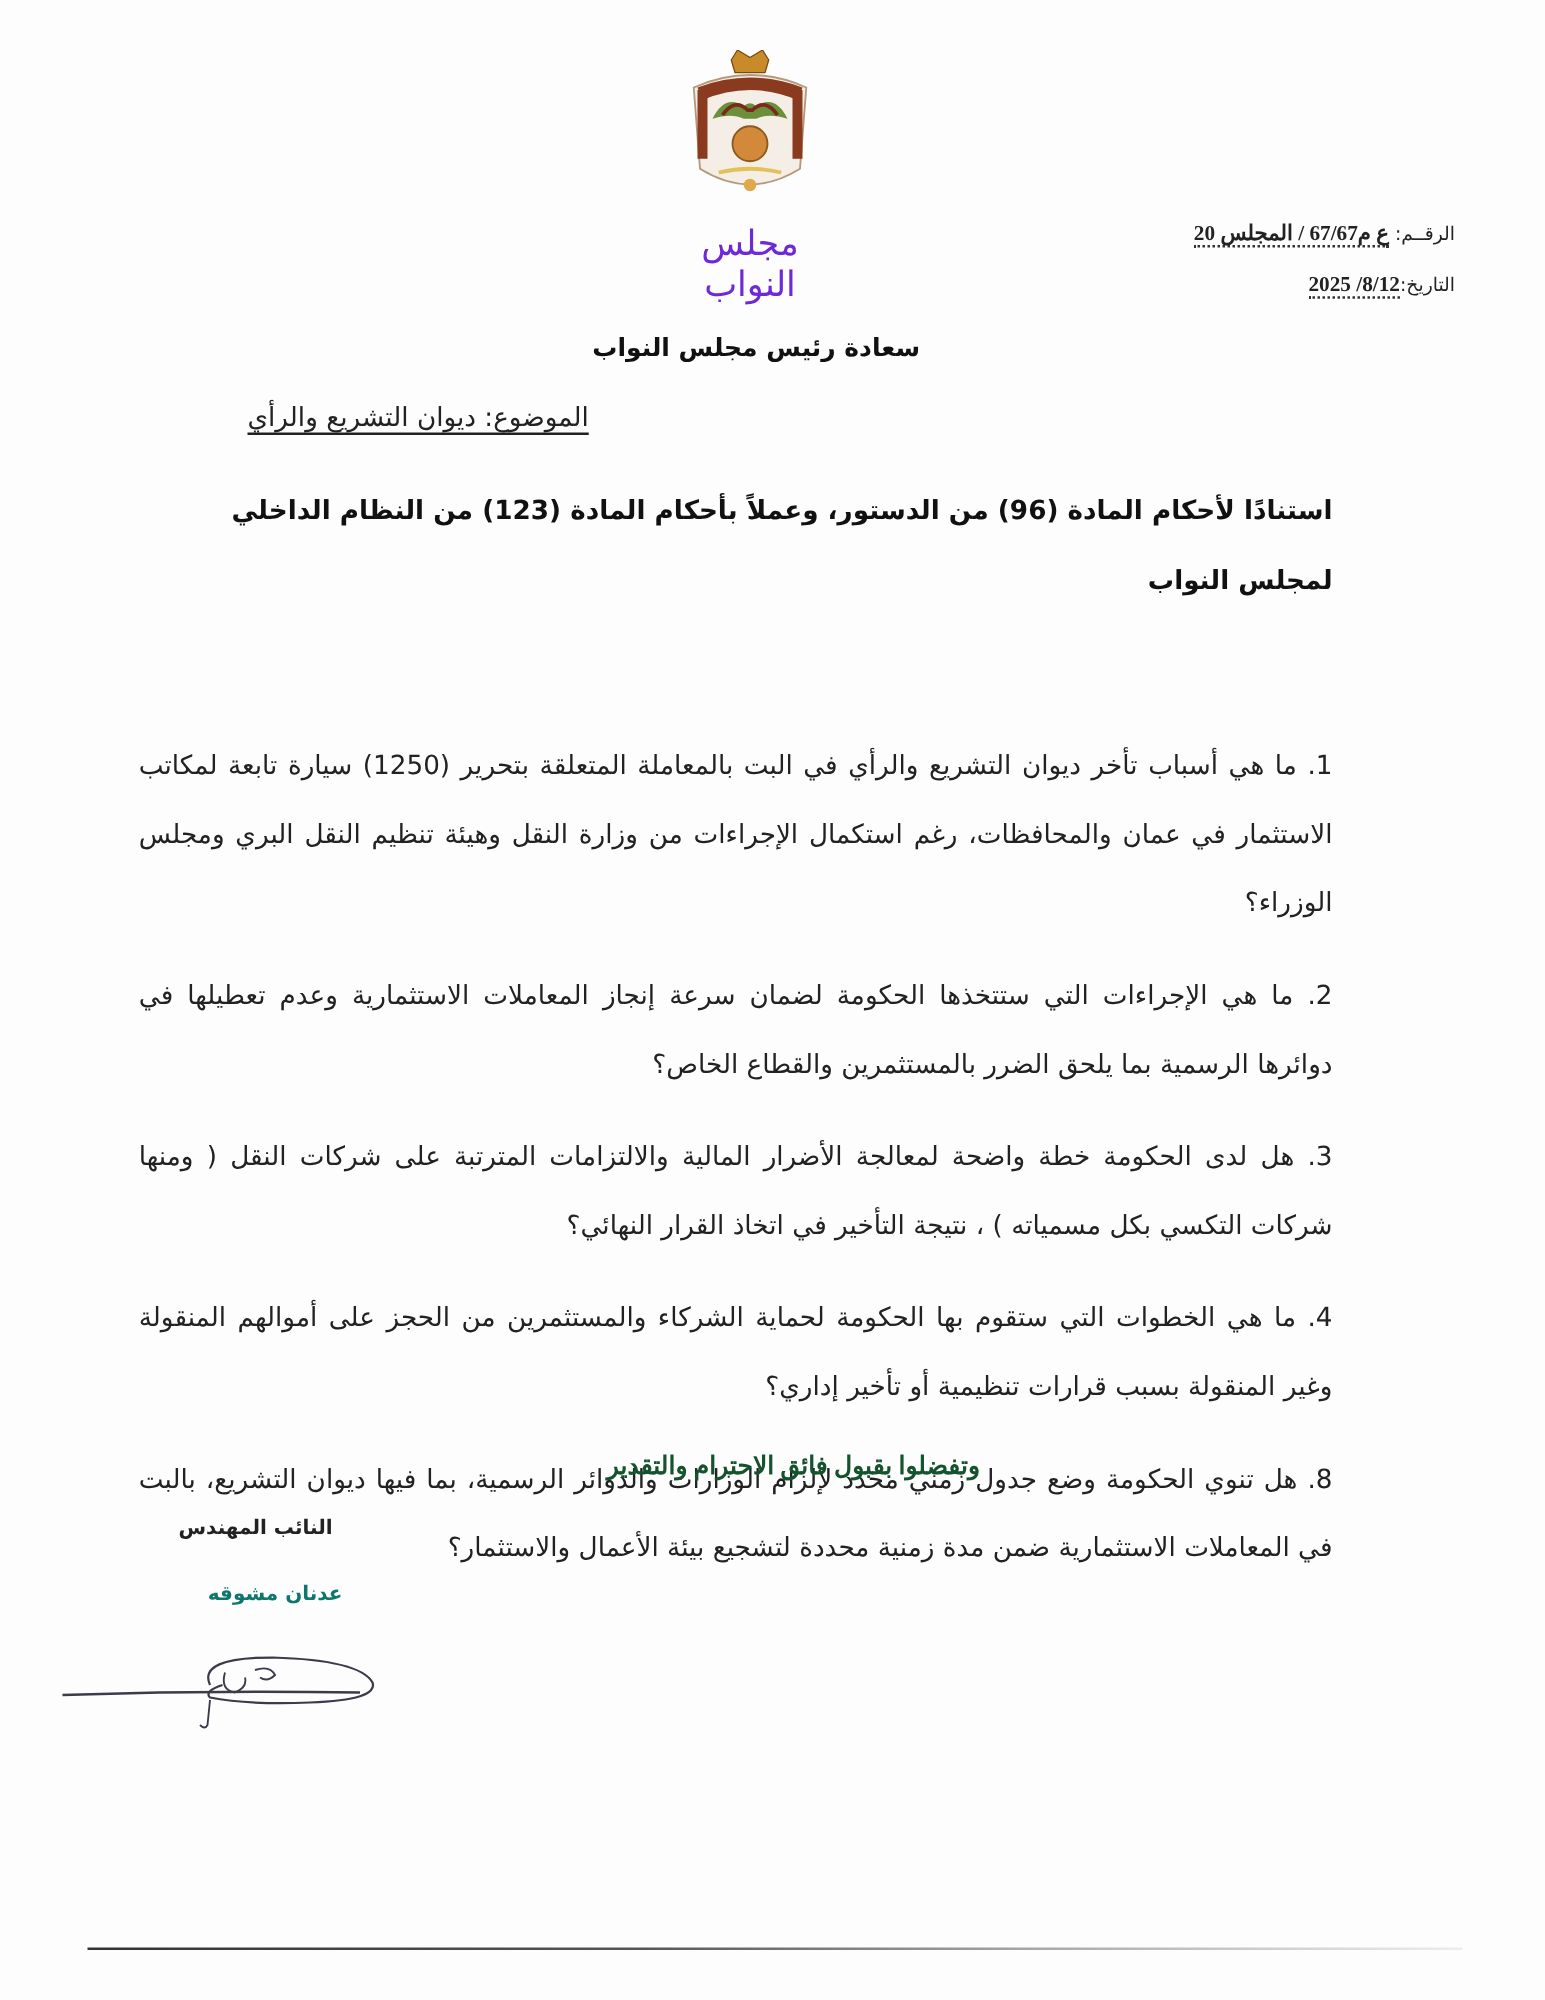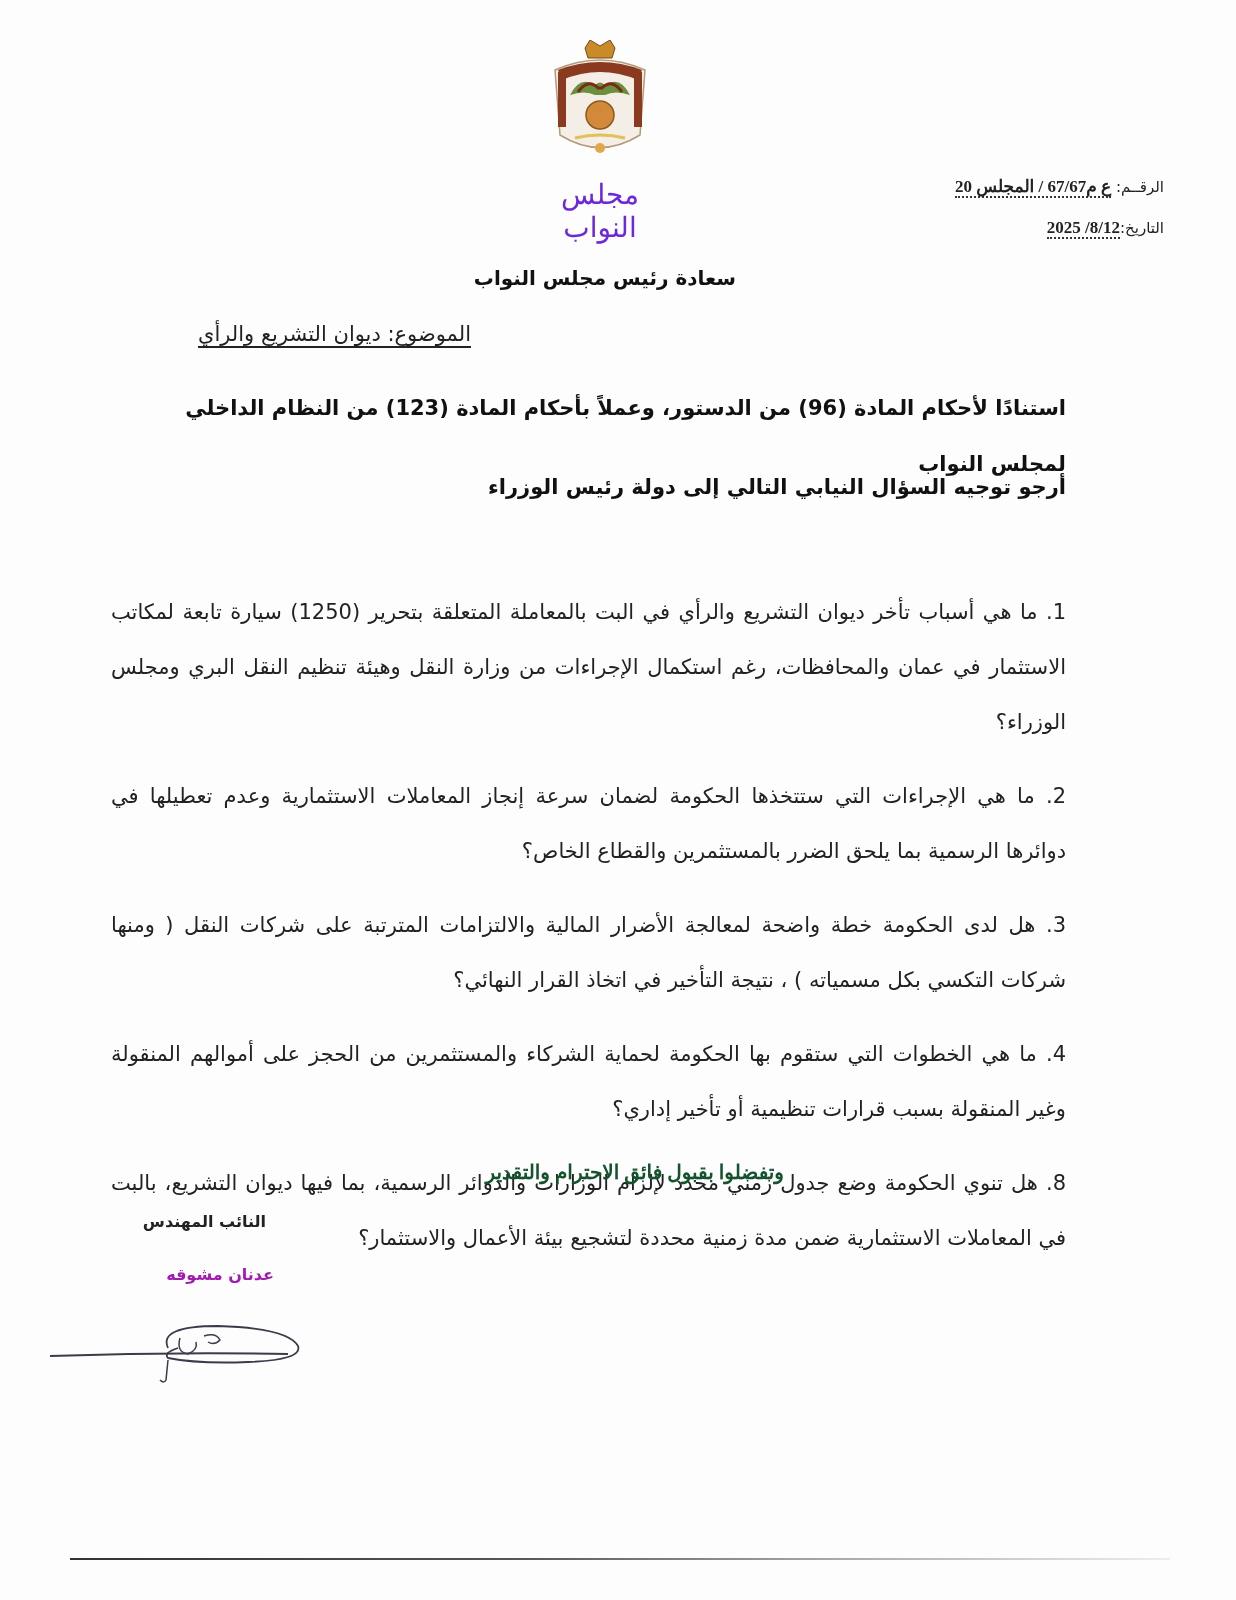--- a/index.html
+++ b/index.html
@@ -45,21 +45,21 @@
   .questions { position: absolute; right: 170px; top: 585px; width: 955px; }
   .q {
     font-size: 21px; line-height: 55px; text-align: justify; text-align-last: right;
     color: #222; margin: 0 0 19px 0;
   }
 
   .closing {
     position: absolute; right: 452px; top: 1160px; font-size: 20px; font-weight: bold; color: #14532d; font-family: Liberation Serif, serif;
   }
   .title-line { position: absolute; right: 970px; top: 1212px; font-size: 16px; font-weight: bold; color: #222; }
-  .name-line { position: absolute; right: 962px; top: 1265px; font-size: 16px; font-weight: bold; color: #a21caf; }
+  .name-line { position: absolute; right: 962px; top: 1265px; font-size: 16px; font-weight: bold; color: #0f766e; }
 
   .signature { position: absolute; left: 48px; top: 1318px; width: 260px; height: 70px; }
 
   .footer-rule {
     position: absolute; left: 70px; top: 1558px; width: 1100px; height: 2px;
     background: linear-gradient(to right, #333 0%, #555 40%, #aaa 70%, #eee 100%);
   }
 </style>
 </head>
 <body>
@@ -85,21 +85,20 @@
     <span class="val">ع م67/67 / المجلس 20</span>
   </div>
   <div class="date rtl">
     <span>التاريخ:</span><span class="val">8/12/ 2025</span>
   </div>
 
   <div class="addressee rtl">سعادة رئيس مجلس النواب</div>
   <div class="subject rtl">الموضوع: ديوان التشريع والرأي</div>
 
   <div class="intro rtl">استنادًا لأحكام المادة (96) من الدستور، وعملاً بأحكام المادة (123) من النظام الداخلي لمجلس النواب</div>
-  <div class="request rtl">أرجو توجيه السؤال النيابي التالي إلى دولة رئيس الوزراء</div>
 
   <div class="questions rtl">
     <p class="q">1. ما هي أسباب تأخر ديوان التشريع والرأي في البت بالمعاملة المتعلقة بتحرير (1250) سيارة تابعة لمكاتب الاستثمار في عمان والمحافظات، رغم استكمال الإجراءات من وزارة النقل وهيئة تنظيم النقل البري ومجلس الوزراء؟</p>
     <p class="q">2. ما هي الإجراءات التي ستتخذها الحكومة لضمان سرعة إنجاز المعاملات الاستثمارية وعدم تعطيلها في دوائرها الرسمية بما يلحق الضرر بالمستثمرين والقطاع الخاص؟</p>
     <p class="q">3. هل لدى الحكومة خطة واضحة لمعالجة الأضرار المالية والالتزامات المترتبة على شركات النقل ( ومنها شركات التكسي بكل مسمياته ) ، نتيجة التأخير في اتخاذ القرار النهائي؟</p>
     <p class="q">4. ما هي الخطوات التي ستقوم بها الحكومة لحماية الشركاء والمستثمرين من الحجز على أموالهم المنقولة وغير المنقولة بسبب قرارات تنظيمية أو تأخير إداري؟</p>
     <p class="q">8. هل تنوي الحكومة وضع جدول زمني محدد لإلزام الوزارات والدوائر الرسمية، بما فيها ديوان التشريع، بالبت في المعاملات الاستثمارية ضمن مدة زمنية محددة لتشجيع بيئة الأعمال والاستثمار؟</p>
   </div>
 
   <div class="closing rtl">وتفضلوا بقبول فائق الاحترام والتقدير</div>

